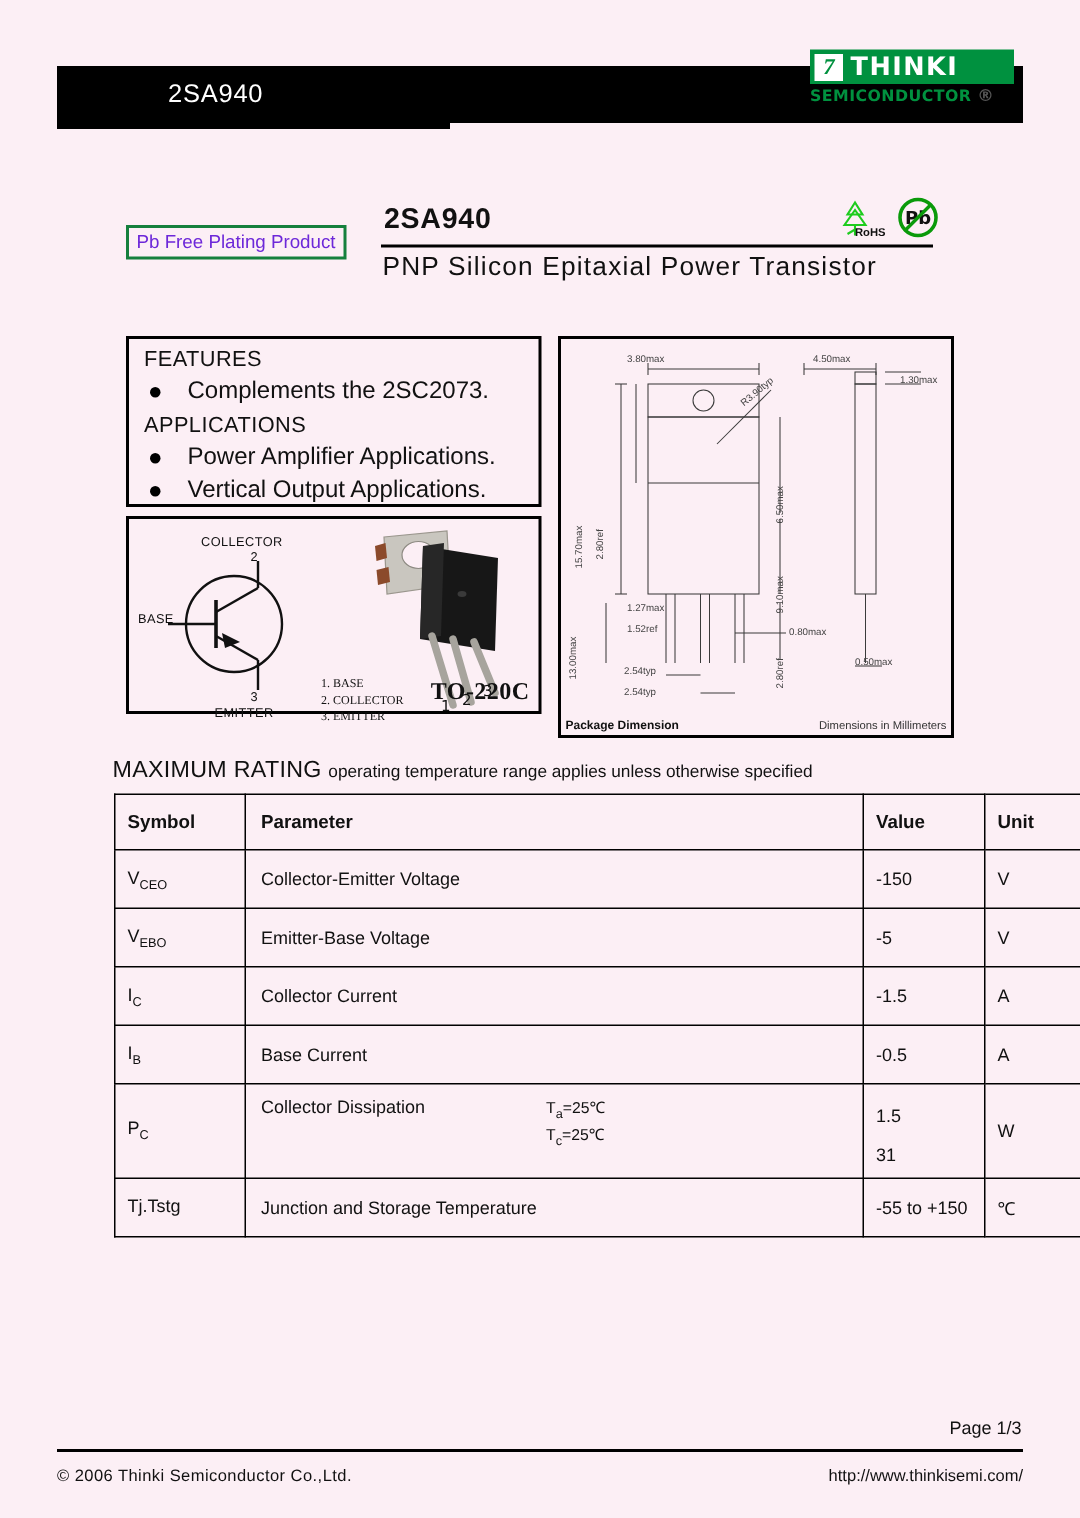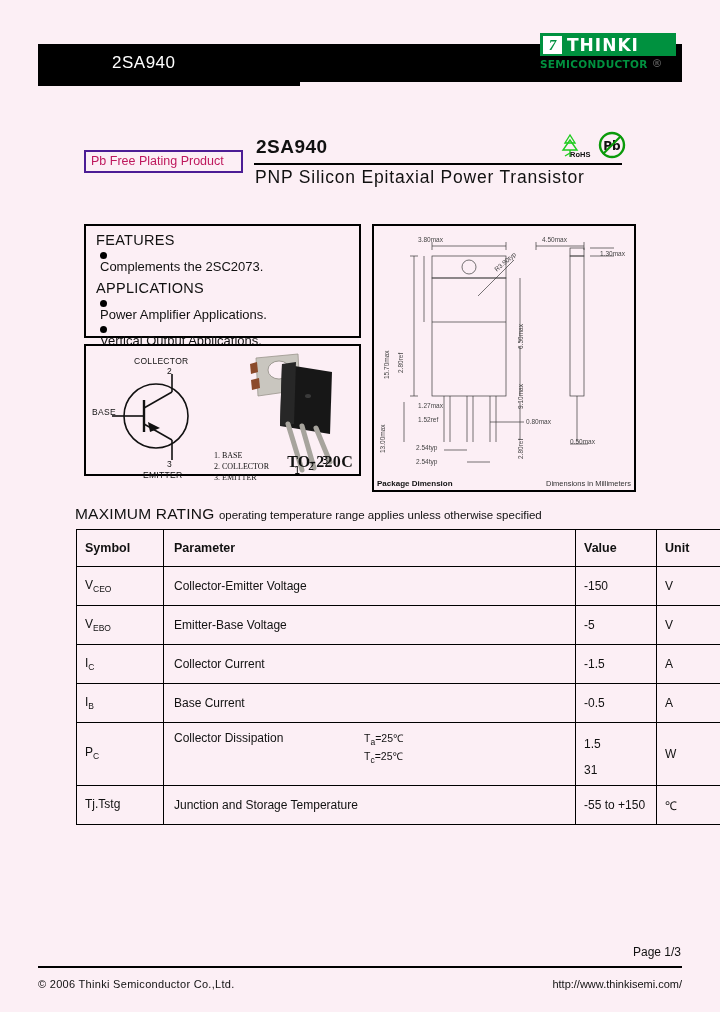--- a/index.html
+++ b/index.html
@@ -89,24 +89,24 @@
   .logo-reg {
     color: #555;
     font-size: 11px;
     margin-left: 4px;
   }
 
   
   .pbfree {
     position: absolute;
     left: 84px; top: 150px;
-    border: 2px solid #4c1d95;
-    color: #be185d;
+    border: 2px solid #15803d;
+    color: #6d28d9;
     font-size: 12.5px;
-    padding: 2px 17px 3px 5px;
+    padding: 2px 5px 3px 5px;
     background: #fceff5;
     white-space: nowrap;
   }
   .part-no {
     position: absolute;
     left: 256px; top: 136px;
     font-size: 19px;
     font-weight: bold;
     color: #111;
     letter-spacing: 0.5px;
@@ -155,23 +155,22 @@
   .sec-head {
     font-size: 14.5px;
     color: #111;
     margin: 6px 0 2px 10px;
     letter-spacing: 0.3px;
   }
   .bullet-row {
     display: flex;
     align-items: baseline;
     margin: 4px 0 0 14px;
-    font-size: 13px;
-    color: #111;
-    flex-direction: column;
+    font-size: 16px;
+    color: #111;
   }
   .bullet-dot {
     width: 7px; height: 7px;
     background: #000;
     border-radius: 50%;
     flex: none;
     margin-right: 18px;
   }
 
   .symbol-box {

